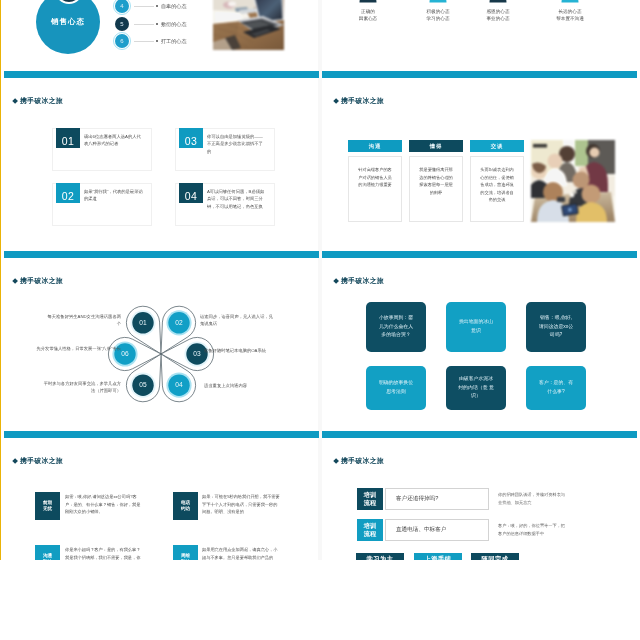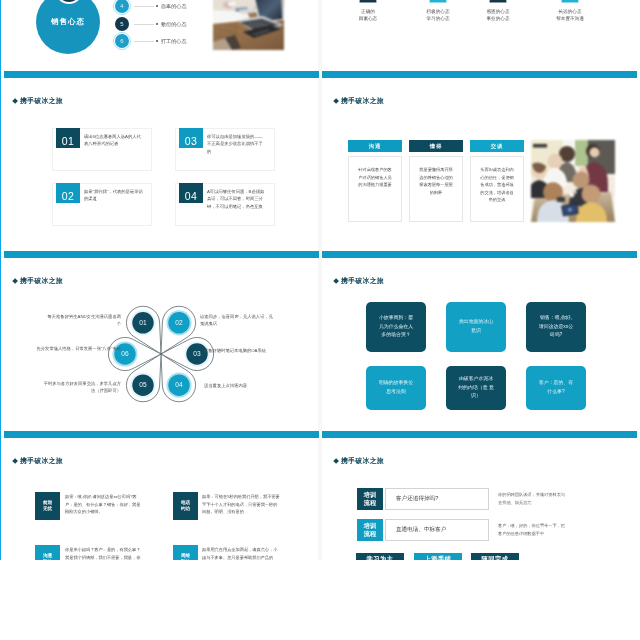--- a/index.html
+++ b/index.html
@@ -1,20 +1,20 @@
 <!DOCTYPE html>
 <html><head>
 <meta charset="utf-8">
 <title>PPT Slide Preview</title>
 <style>
   * { box-sizing: border-box; margin:0; padding:0; }
   html,body { width:640px; height:640px; overflow:hidden; background:#fff;
               font-family:"Liberation Sans", sans-serif; color:#4a4a4a;
               -webkit-font-smoothing:antialiased; }
-  #page { position:relative; width:640px; height:560px; background:#0ea5e9; overflow:hidden; }
+  #page { position:relative; width:640px; height:560px; background:#eab308; overflow:hidden; }
 
   .slide { position:absolute; width:318px; height:187px; background:#fff; overflow:hidden; }
   .colL { left:1px; }
   .colR { left:322px; }
 
   .vdiv { position:absolute; top:0; height:640px; left:318px; width:4px;
           background:#f8f8f8; z-index:40; }
 
   .accent-bar { position:absolute; width:315px; height:7px; z-index:50;
                 background:#0e9ac2; }

